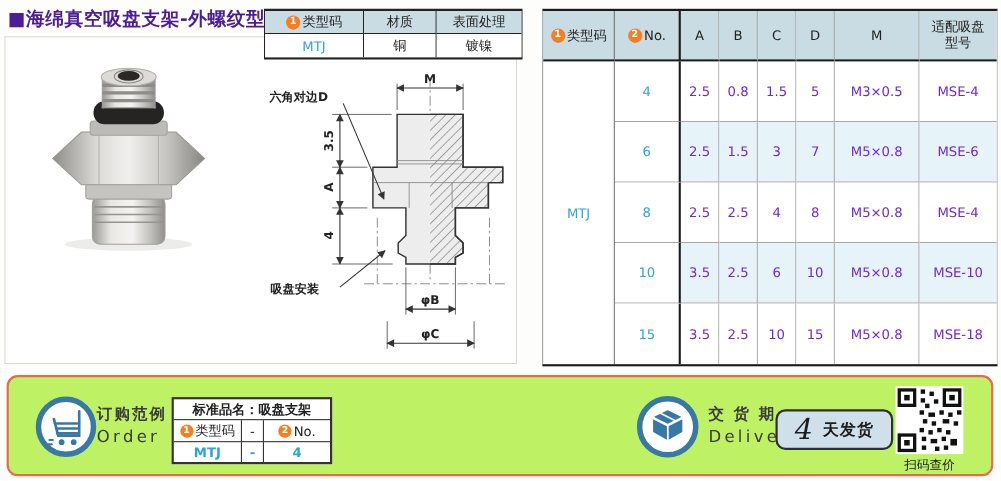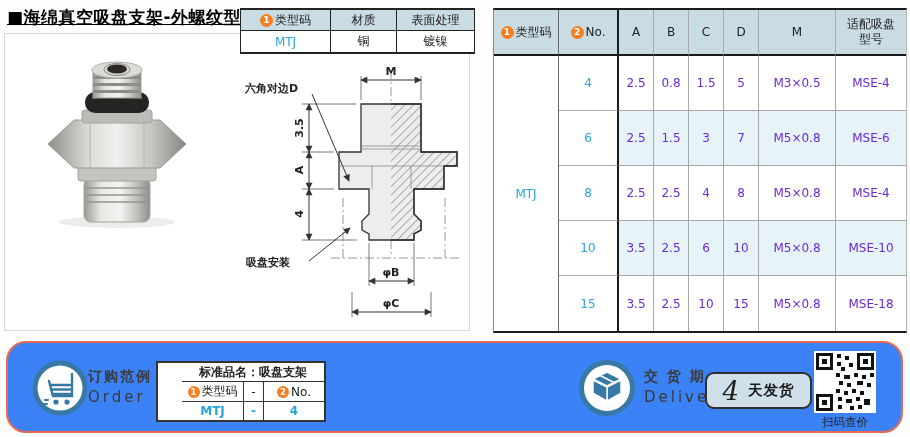--- a/index.html
+++ b/index.html
@@ -1,19 +1,19 @@
 <!DOCTYPE html>
 <html><head>
 <meta charset="utf-8">
 <style>
   html,body{margin:0;padding:0;background:#fff;}
   body{font-family:"DejaVu Sans","Liberation Sans",sans-serif;}
   #root{position:relative;width:910px;height:437px;background:#fdfdfc;overflow:hidden;}
 
-  .page-title{position:absolute;left:7px;top:6px;font-size:17px;font-weight:bold;color:#000000;letter-spacing:.5px;text-decoration:underline;}
+  .page-title{position:absolute;left:7px;top:6px;font-size:17px;font-weight:bold;color:#4c1d95;letter-spacing:.5px;}
 
   .left-panel{position:absolute;left:4px;top:33px;width:466px;height:298px;background:#fff;border:1px solid #d9d9d4;box-sizing:border-box;}
   .photo{position:absolute;left:14px;top:50px;}
   .drawing{position:absolute;left:240px;top:55px;}
   .drawing text{font-family:"DejaVu Sans","Liberation Sans",sans-serif;font-size:11px;font-weight:600;fill:#222;}
   .cl{stroke:#8d8d8d;stroke-width:.9;fill:none;stroke-dasharray:9 3 2 3;}
   .ext{stroke:#555;stroke-width:.8;fill:none;}
   .dim{stroke:#333;stroke-width:1;fill:none;}
   .det{stroke:#8a8a8a;stroke-width:.8;fill:none;}
 
@@ -31,28 +31,28 @@
   .mc.hd{background:#c9dbe3;border-bottom:2px solid #1a1a1a;color:#222;line-height:1.25;}
   .mc.c1{border-right:1px solid #6a6a6a;}
   .mc.c2{border-right:2px solid #1a1a1a;}
   .mc.c8{border-right:none;padding:0 6px;}
   .mc.nb{border-bottom:none;text-align:center;}
   .mc.s{background:#e6f3f9;}
   .mc.blue{color:#29a5dc;}
   .type-span{grid-column:1;grid-row:2 / span 5;border-bottom:none;}
 
   
-  .bar{position:absolute;left:6px;top:341px;width:897px;height:92px;border:2px solid #e8694f;border-radius:20px;background:#3b82f6;box-sizing:border-box;}
+  .bar{position:absolute;left:6px;top:341px;width:897px;height:92px;border:2px solid #e8694f;border-radius:10px;background:#bef264;box-sizing:border-box;}
   .ic{position:absolute;}
   .lbl-cn{font-size:14px;color:#3a3a3a;font-weight:600;letter-spacing:2px;white-space:nowrap;}
   .lbl-en{font-size:15px;color:#3a3a3a;letter-spacing:3px;white-space:nowrap;margin-top:2px;}
   .order-labels{position:absolute;left:80px;top:25px;}
   .delivery-labels{position:absolute;left:636px;top:25px;}
 
-  .otable{position:absolute;left:148px;top:18px;width:142px;display:grid;grid-template-columns:62px 20px 60px;grid-template-rows:19px 20px 18px;border:2px solid #333;background:#fff;box-sizing:content-box;padding-left:24px;}
+  .otable{position:absolute;left:148px;top:18px;width:142px;display:grid;grid-template-columns:62px 20px 60px;grid-template-rows:19px 20px 18px;border:2px solid #333;background:#fff;box-sizing:content-box;}
   .oc{display:flex;align-items:center;justify-content:center;gap:2px;font-size:12px;color:#222;border-right:1px solid #333;border-bottom:1px solid #333;box-sizing:border-box;}
   .oc.w{grid-column:1 / span 3;font-weight:bold;border-right:none;}
   .oc.lr{border-right:none;}
   .oc.lb{border-bottom:none;}
   .oc .badge{width:12px;height:12px;line-height:12px;font-size:8.5px;}
   .oc.blue{color:#29a5dc;font-weight:bold;}
 
   .dbox{position:absolute;left:697px;top:29px;width:107px;height:37px;background:#cfe0ea;border:2px solid #2f2f2f;border-radius:9px;box-sizing:border-box;display:flex;align-items:center;justify-content:center;gap:9px;}
   .dbox .num{font-family:"DejaVu Serif","Liberation Serif",serif;font-style:italic;font-size:26px;color:#1c1c1c;line-height:1;}
   .dbox .unit{font-size:14.5px;font-weight:bold;color:#1c1c1c;letter-spacing:1px;}

